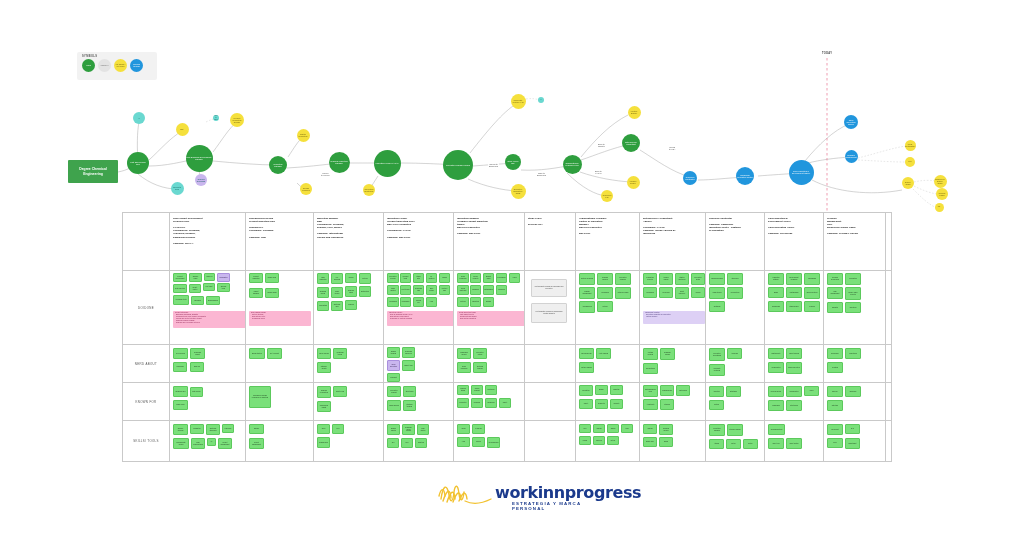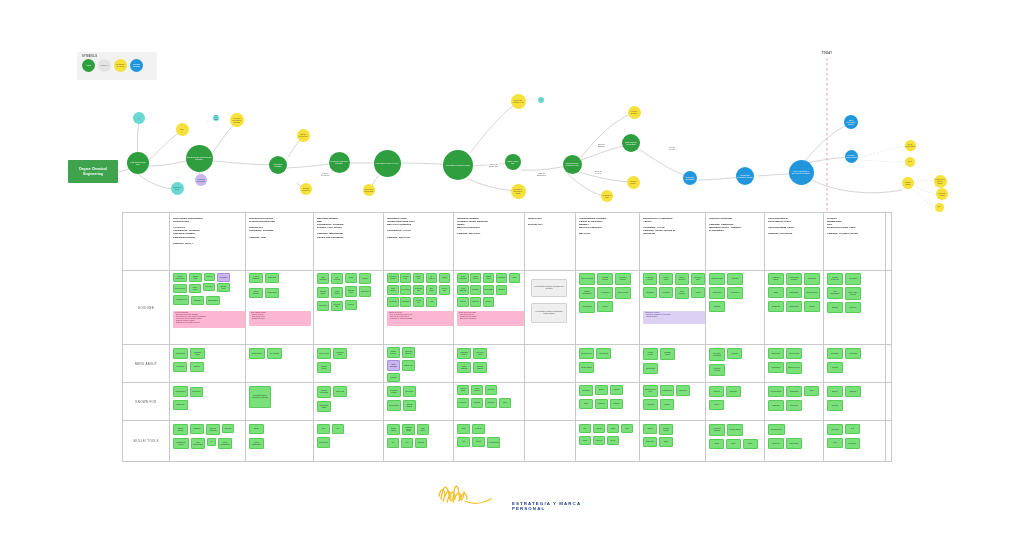--- a/index.html
+++ b/index.html
@@ -663,14 +663,15 @@
     <g stroke="#f2c230" stroke-width="1.4" fill="none" stroke-linecap="round">
       <path d="M4 20 C6 6 10 4 12 16 C13 24 16 24 17 13 C18 5 21 5 22 15 C23 23 26 23 27 13"></path>
       <path d="M6 22 C10 10 13 9 14 19"></path>
       <path d="M10 23 C14 11 17 10 18 20"></path>
       <path d="M16 23 C20 12 23 11 24 20"></path>
       <path d="M22 22 C26 12 29 12 30 20"></path>
       <path d="M2 17 C4 9 7 8 8 17"></path>
     </g>
     <path d="M28 22 C36 26 46 24 54 20" stroke="#f2c230" stroke-width="1.3" fill="none" stroke-linecap="round"></path>
   </svg>
+  <div class="logo-word"><span>work</span><span class="hl">inn</span><span>progress</span></div>
   <div class="logo-tag">ESTRATEGIA Y MARCA PERSONAL</div>
 </div>
 
 </body></html>

